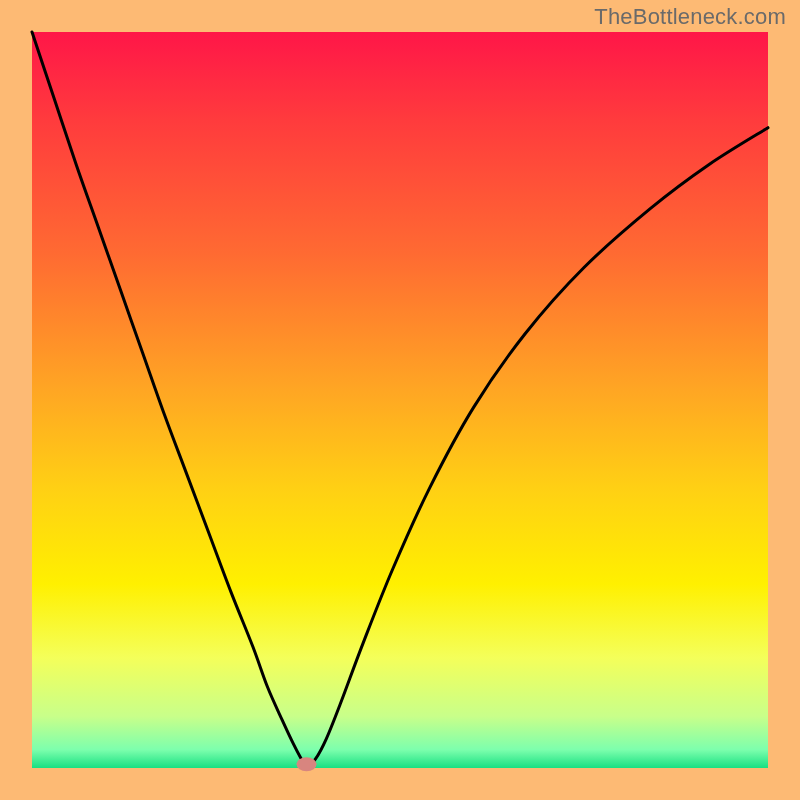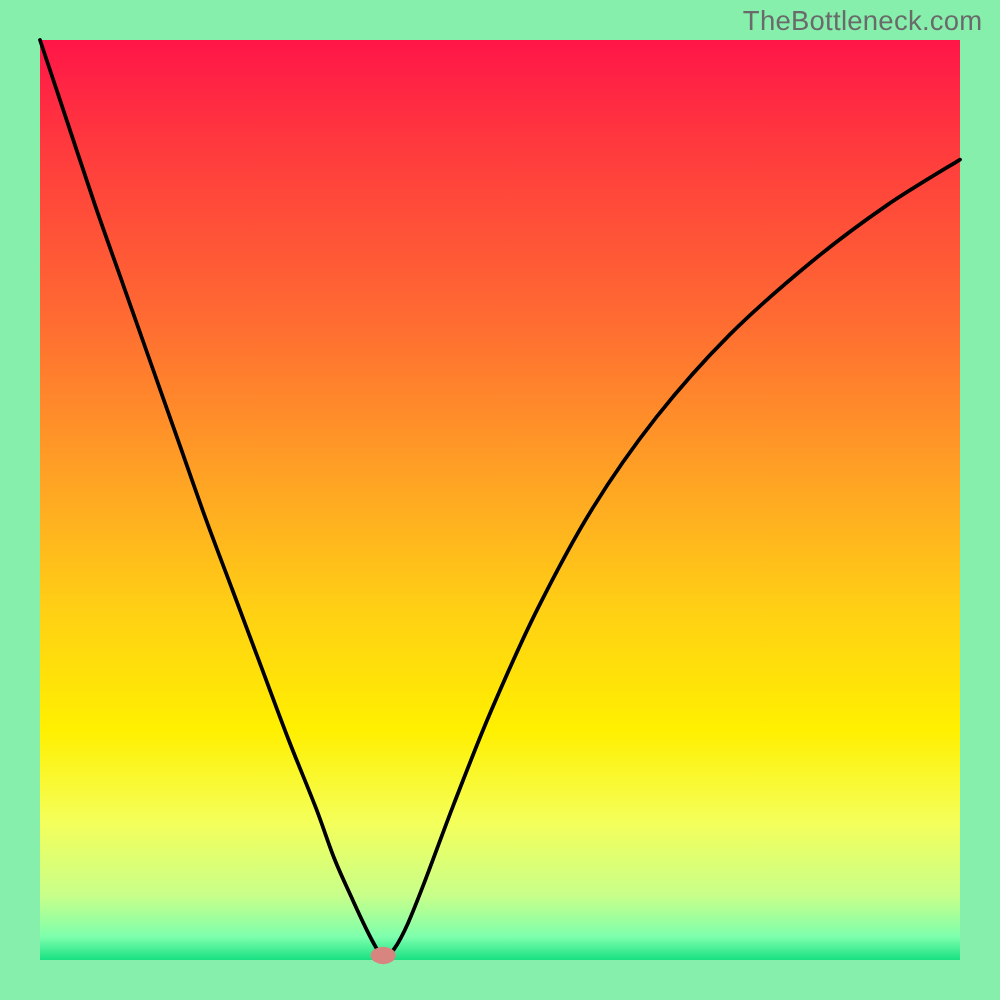--- a/index.html
+++ b/index.html
@@ -10,21 +10,21 @@
     background: #000;
     overflow: hidden;
     font-family: Arial, Helvetica, sans-serif;
   }
   .frame {
     position: absolute;
     top: 0;
     left: 0;
     width: 800px;
     height: 800px;
-    background: #86efac;
+    background: #fdba74;
   }
   .watermark {
     position: absolute;
     top: 4px;
     right: 14px;
     color: #6a6a6a;
     font-size: 22px;
     font-weight: 500;
     letter-spacing: 0.2px;
   }

